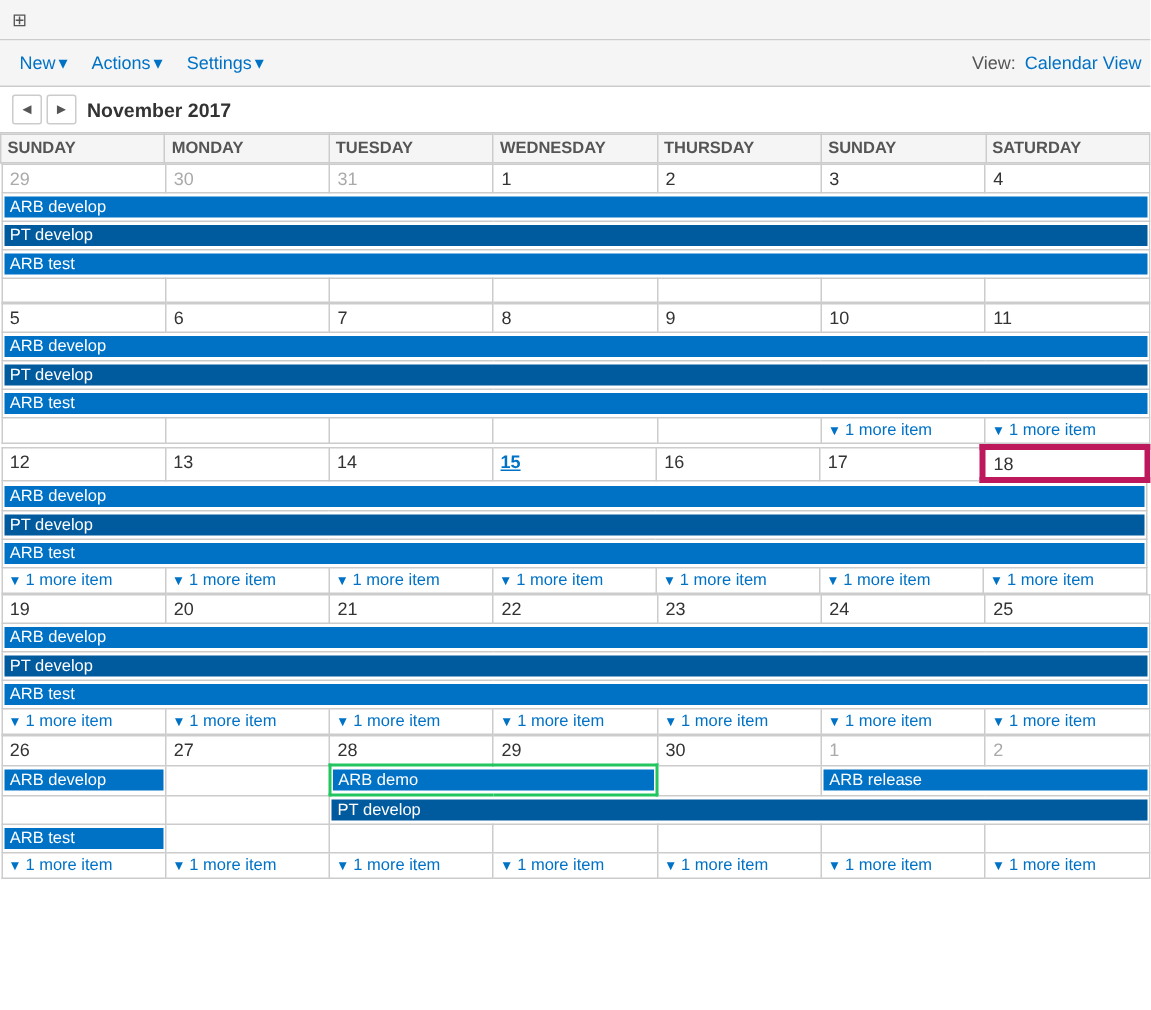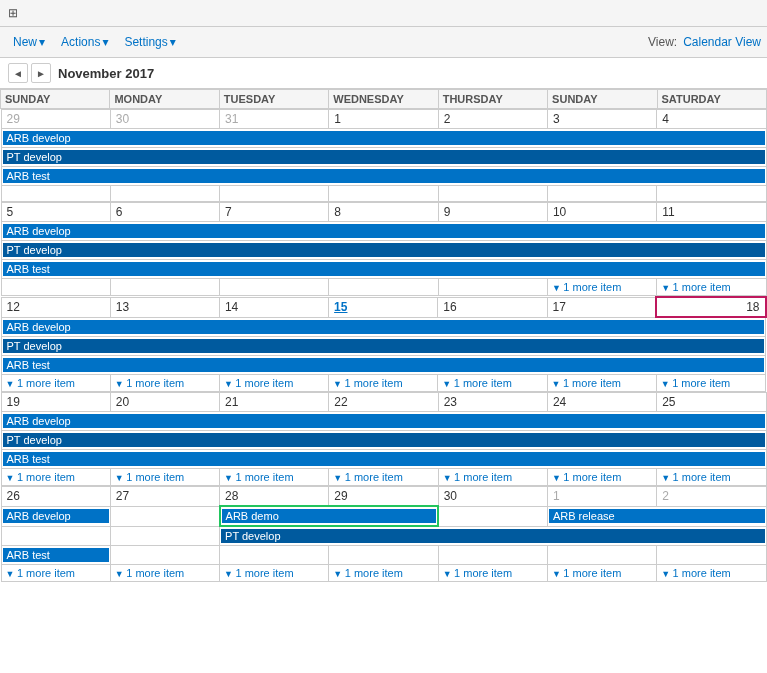--- a/index.html
+++ b/index.html
@@ -213,21 +213,21 @@
       <td colspan="7" style="padding:0; border:none;">
         <table style="width:100%; border-collapse:collapse; table-layout:fixed;">
           <tbody>
               <tr>
             <td style="border:1px solid #ccc; padding:2px;"><span class="day-num">12</span></td>
             <td style="border:1px solid #ccc; padding:2px;"><span class="day-num">13</span></td>
             <td style="border:1px solid #ccc; padding:2px;"><span class="day-num">14</span></td>
             <td style="border:1px solid #ccc; padding:2px;"><span class="day-num today">15</span></td>
             <td style="border:1px solid #ccc; padding:2px;"><span class="day-num">16</span></td>
             <td style="border:1px solid #ccc; padding:2px;"><span class="day-num">17</span></td>
-            <td style="border:2px solid #be185d; padding:2px;text-align:right;"><span class="day-num">18</span></td>
+            <td style="border:4px solid #be185d; padding:2px;"><span class="day-num">18</span></td>
           </tr>
           <tr>
             <td colspan="7" style="padding:1px; border-left:1px solid #ccc; border-right:1px solid #ccc;">
               <span class="event-bar event-blue">ARB develop</span>
             </td>
           </tr>
           <tr>
             <td colspan="7" style="padding:1px; border-left:1px solid #ccc; border-right:1px solid #ccc;">
               <span class="event-bar event-blue-dark">PT develop</span>
             </td>

